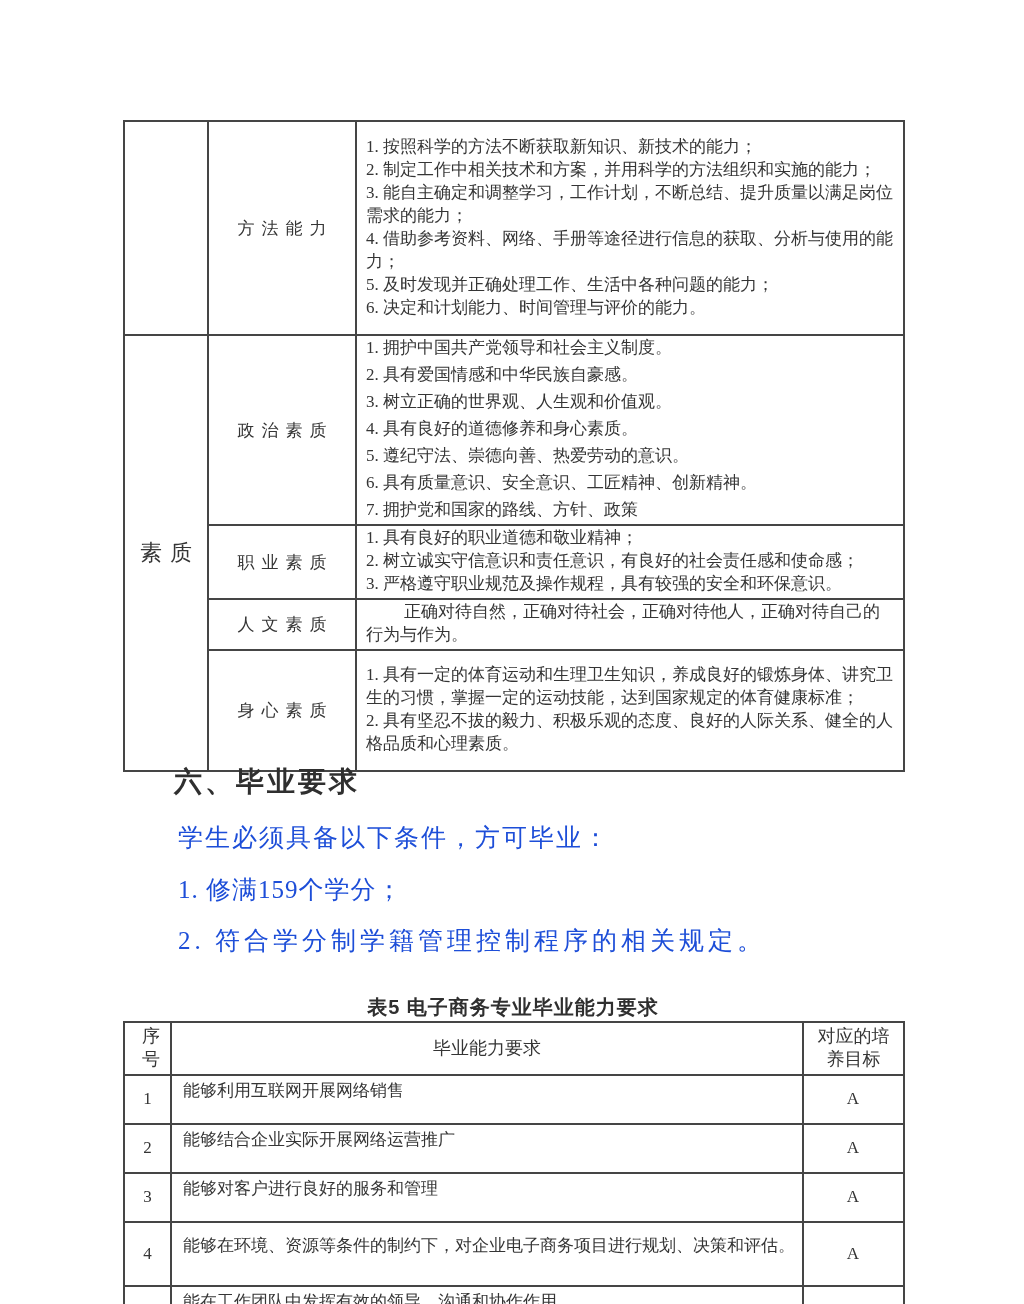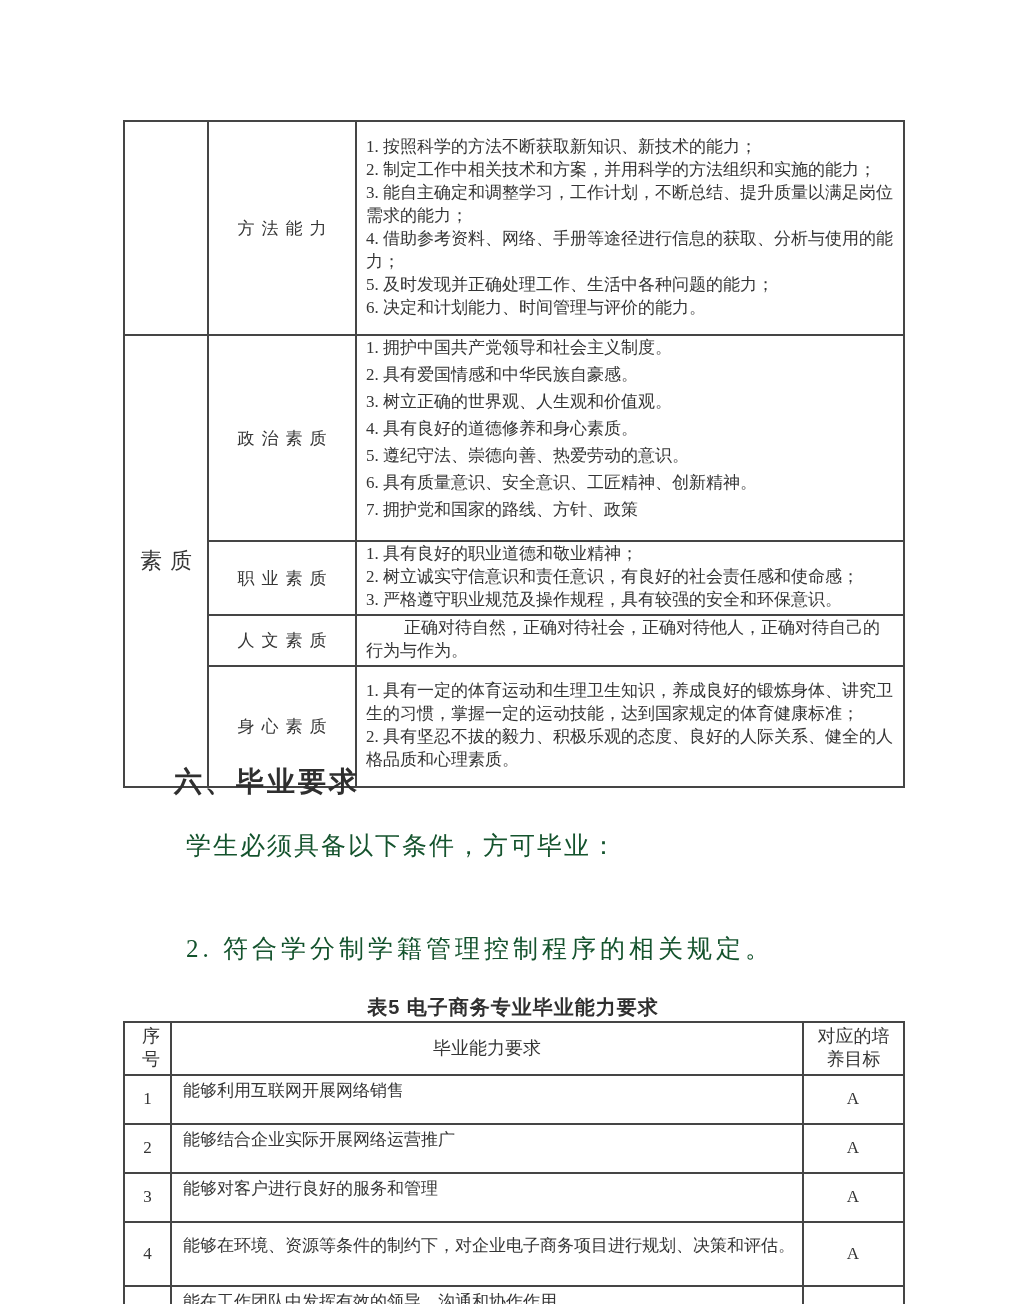--- a/index.html
+++ b/index.html
@@ -44,40 +44,40 @@
     line-height: 23px;
     padding: 0 8px 3px 9px;
     text-align: left;
   }
   .tbl-ability .r0 td { height: 209px; }
   .tbl-ability .r1 td { height: 182px; }
   .tbl-ability .r2 td { height: 64px; }
   .tbl-ability .r3 td { height: 42px; }
   .tbl-ability .r4 td { height: 116px; }
   .tbl-ability .pol .item { margin-bottom: 4px; }
-  .tbl-ability .pol .item:last-child { margin-bottom: 16px; }
+  .tbl-ability .pol .item:last-child { margin-bottom: 0; }
   .tbl-ability .indent-first { text-indent: 38px; }
   
   .sec-heading {
     position: absolute;
     left: 174px; top: 763px;
     margin: 0;
     font-size: 28px;
     font-weight: bold;
     letter-spacing: 3px;
     color: #2f2f2f;
     font-family: "Liberation Sans", "DejaVu Sans", sans-serif;
     text-align: center;
   }
   .body-p {
     position: absolute;
     left: 174px;
-    margin: 12px;
+    margin: 4px;
     font-size: 25px;
-    color: #14532d;
+    color: #1d4ed8;
     white-space: nowrap;
   }
   .p1 { top: 817px; letter-spacing: 2px; }
   .p2 { top: 869px; letter-spacing: 1px; }
   .p3 { top: 920px; letter-spacing: 4px; }
   
   .tbl-caption {
     position: absolute;
     left: 123px; top: 994px;
     width: 780px;
@@ -163,20 +163,21 @@
         <td class="c-content">
           <div class="item">1. 具有一定的体育运动和生理卫生知识，养成良好的锻炼身体、讲究卫生的习惯，掌握一定的运动技能，达到国家规定的体育健康标准；</div>
           <div class="item">2. 具有坚忍不拔的毅力、积极乐观的态度、良好的人际关系、健全的人格品质和心理素质。</div>
         </td>
       </tr>
     </tbody>
   </table>
 
   <h2 class="sec-heading">六、毕业要求</h2>
   <p class="body-p p1">学生必须具备以下条件，方可毕业：</p>
+  <p class="body-p p2">1. 修满159个学分；</p>
   <p class="body-p p3">2. 符合学分制学籍管理控制程序的相关规定。</p>
 
   <div class="tbl-caption">表5 电子商务专业毕业能力要求</div>
 
   <table class="tbl tbl-req">
     <colgroup>
       <col style="width:47px">
         <col style="width:632px">
         <col style="width:101px">
     </colgroup>

